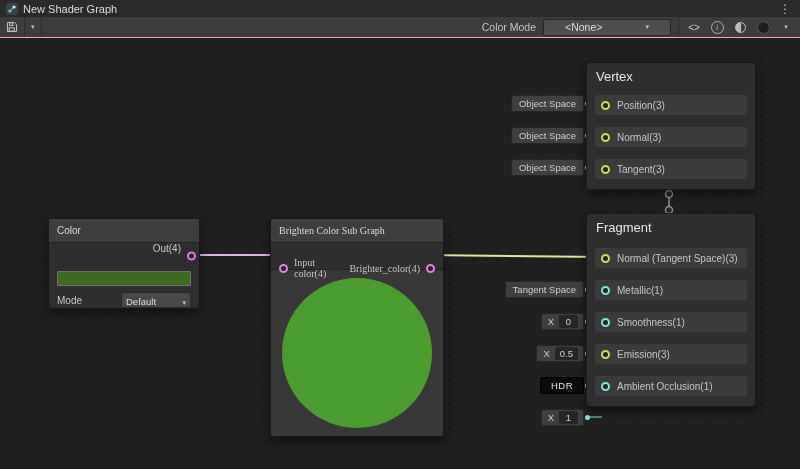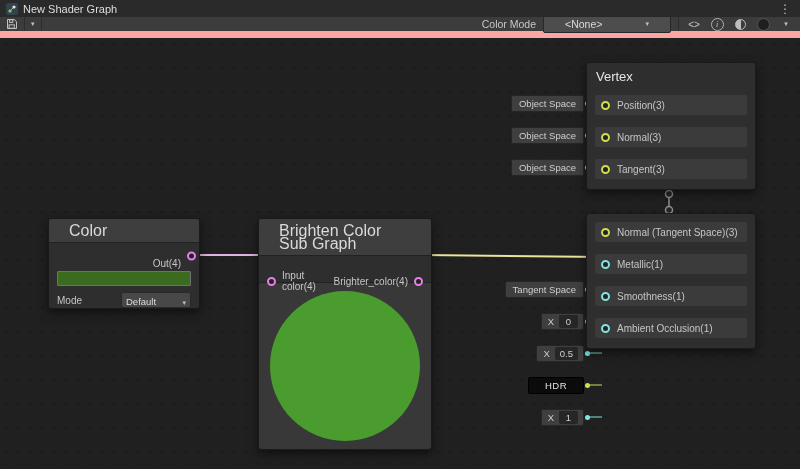--- a/index.html
+++ b/index.html
@@ -8,21 +8,21 @@
     background:#202020; color:#ccc;
     font-family:"Liberation Sans", sans-serif;
     user-select:none;
   }
   
   .titlebar { height:17px; background:#2a2a2a; display:flex; align-items:center; gap:5px; padding:0 6px; box-sizing:border-box; }
   .app-icon { width:12px; height:12px; border-radius:2px; background:#35424d; display:flex; align-items:center; justify-content:center; flex:none; }
   .titlebar .title { font-size:11px; color:#dedede; white-space:nowrap; }
   .kebab { margin-left:auto; color:#c4c4c4; font-size:12px; line-height:12px; padding:0 3px; cursor:pointer; }
   
-  .toolbar { height:21px; background:#3c3c3c; border-bottom:7px solid #fca5a5; display:flex; align-items:stretch; box-sizing:border-box; }
+  .toolbar { height:21px; background:#3c3c3c; border-bottom:1px solid #fca5a5; display:flex; align-items:stretch; box-sizing:border-box; }
   .tb-btn { display:flex; align-items:center; padding:0 6px; border-right:1px solid #2d2d2d; color:#c8c8c8; cursor:pointer; }
   .tb-caret { font-size:7px; color:#c0c0c0; }
   .tb-right { margin-left:auto; display:flex; align-items:center; padding-right:6px; gap:7px; }
   .cm-label { font-size:10.5px; color:#c6c6c6; }
   .dropdown { background:#4d4d4d; border:1px solid #282828; border-radius:2px; height:15px; min-width:84px;
     display:flex; align-items:center; justify-content:space-between; padding:0 21px; font-size:10.5px; color:#dcdcdc; cursor:pointer; }
   .tb-sep { width:1px; align-self:stretch; background:#2d2d2d; }
   .tb-icon { display:flex; align-items:center; justify-content:center; min-width:16px; height:21px; color:#c8c8c8; font-size:10px; cursor:pointer; }
   .icon-circle-i { width:11px; height:11px; border:1px solid #b0b0b0; border-radius:50%; font-size:8px; display:flex; align-items:center; justify-content:center; color:#c8c8c8; font-family:"Liberation Serif", serif; font-style:italic; }
   .icon-contrast { width:11px; height:11px; border-radius:50%; border:1px solid #bdbdbd; background:linear-gradient(90deg,#bdbdbd 50%, transparent 50%); box-sizing:border-box; }
@@ -35,49 +35,49 @@
   .edges line, .edges circle { pointer-events:auto; }
   .e-vec4 { stroke:var(--edge_vec4,#dfb3df); stroke-width:2; }
   .e-vec3 { stroke:var(--edge_vec3,#e9e49b); stroke-width:2; }
   .e-link { stroke:var(--link_gray,#8f8f8f); stroke-width:1.5; fill:none; }
   .c-vec3 { stroke:var(--vec3_port,#d0dd4f); stroke-width:1; }
   .c-vec1 { stroke:var(--vec1_port,#7ce6df); stroke-width:1; }
   .link-dot { fill:#262626; stroke:var(--link_gray,#8f8f8f); stroke-width:1.5; }
   
   .node { position:absolute; background:#2e2e2e; border:1px solid #1a1a1a; border-radius:3px; box-shadow:0 4px 10px rgba(0,0,0,.5); box-sizing:border-box; }
   .node-title { font-size:13px; color:#e6e6e6; padding:6px 9px 5px; line-height:15px; }
-  .node-title.bar { background:#3e3e3e; font-size:16px; line-height:13px; color:#dadada; padding:5px 20px; border-bottom:1px solid #222; border-radius:2px 2px 0 0; }
+  .node-title.bar { background:#3e3e3e; font-size:10px; line-height:13px; color:#dadada; padding:5px 8px; border-bottom:1px solid #222; border-radius:2px 2px 0 0; }
   .stack-body { padding:6px 8px 10px; display:flex; flex-direction:column; gap:12px;text-align:right; }
   .stack-body.frag { padding-top:8px; }
   .port-box { background:#3b3b3b; border-radius:2px; height:20px; display:flex; align-items:center; gap:7px; padding:0 6px; font-size:10px; color:#c6c6c6; }
   .ring { width:9px; height:9px; border-radius:50%; border:2px solid #888; background:#232323; box-sizing:border-box; flex:none; cursor:crosshair; }
   .ring.vec3 { border-color:var(--vec3_port,#d0dd4f); }
   .ring.vec1 { border-color:var(--vec1_port,#7ce6df); }
   .ring.vec4 { border-color:var(--vec4_port,#e87ee8); }
   .ring.filled.vec3 { background:var(--vec3_port,#d0dd4f); }
   
-  .out-row { position:relative; height:26px; display:flex; align-items:flex-end; justify-content:flex-end; padding-right:18px; font-size:10px; color:#c6c6c6; }
+  .out-row { position:relative; height:26px; display:flex; align-items:flex-start; justify-content:flex-end; padding-right:18px; font-size:10px; color:#c6c6c6; }
   .out-row .ring { position:absolute; right:3px; top:50%; transform:translateY(-50%); }
   .swatch { margin:2px 8px 4px; height:13px; background:var(--swatch_green,#3a6b1f); border:1px solid #707070; border-radius:1px; cursor:pointer; }
   .mode-row { display:flex; align-items:center; justify-content:space-between; padding:2px 8px 0; font-size:10px; color:#c6c6c6; }
   .mini-dropdown { background:#484848; border:1px solid #282828; border-radius:2px; height:14px; min-width:60px; display:flex; align-items:flex-end; justify-content:space-between; padding:0 4px; font-size:9.5px; color:#ddd; cursor:pointer; }
   
   .sg-ports { display:flex; align-items:center; justify-content:space-between; padding:0 8px; height:26px; border-bottom:1px solid #232323; font-size:10px; color:#c6c6c6; }
   .sg-side { display:flex; align-items:center; gap:6px;margin-top:24px; }
   .preview { height:166px; background:#383838; border-radius:0 0 3px 3px; display:flex; align-items:center; justify-content:center; }
   .preview-circle { width:150px; height:150px; border-radius:50%; background:var(--preview_green,#4a9c2e); }
   
   .binding { position:absolute; right:216px; height:17px; background:#3f3f3f; border:1px solid #262626; border-radius:2px;
     display:flex; align-items:center; padding:0 7px; font-size:9.5px; color:#cfcfcf; box-sizing:border-box; white-space:nowrap; }
   .binding .dot { position:absolute; right:-7px; top:50%; margin-top:-2.5px; width:5px; height:5px; border-radius:50%; }
   .dot.vec3 { background:var(--vec3_port,#d0dd4f); }
   .dot.vec1 { background:var(--vec1_port,#7ce6df); }
   .binding.xval { padding:0 5px 0 6px; }
   .xval .vbox { background:#262626; border-radius:2px; margin-left:5px; padding:0 5px; height:13px; line-height:13px; min-width:9px; text-align:center; cursor:text; }
-  .binding.hdr { background:#0b0b0b; border-color:#000; padding:0 16px; color:#e2e2e2; letter-spacing:.5px; cursor:pointer; }
+  .binding.hdr { background:#0b0b0b; border-color:#000; padding:0 10px; color:#e2e2e2; letter-spacing:.5px; cursor:pointer; }
 </style>
 </head>
 <body>
 
 <div class="titlebar">
   <span class="app-icon">
     <svg width="10" height="10" viewBox="0 0 10 10">
       <path d="M3 7 L7 3" stroke="#9fb6c4" stroke-width="1"></path>
       <circle cx="3" cy="7" r="1.6" fill="#7ed26a"></circle>
       <circle cx="7" cy="3" r="1.6" fill="#dfe6ea"></circle>
@@ -191,21 +191,21 @@
     <div class="swatch"></div>
     <div class="mode-row">
       <span>Mode</span>
       <span class="mini-dropdown">
         <span>Default</span>
         <span class="tb-caret">▾</span>
       </span>
     </div>
   </div>
 
-  <div class="node" style="left:258px; top:180px; width:174px;">
+  <div class="node" style="left:270px; top:180px; width:174px;font-family:Liberation Serif, serif;">
     <div class="node-title bar">Brighten Color Sub Graph</div>
     <div class="sg-ports">
       <span class="sg-side">
         <span class="ring vec4"></span>
         <span>Input color(4)</span>
       </span>
       <span class="sg-side">
         <span>Brighter_color(4)</span>
         <span class="ring vec4"></span>
       </span>
@@ -227,33 +227,38 @@
         <span>Normal(3)</span>
       </div>
       <div class="port-box">
         <span class="ring vec3"></span>
         <span>Tangent(3)</span>
       </div>
     </div>
   </div>
 
   <div class="node" style="left:586px; top:175px; width:170px;">
+    <div class="node-title">Fragment</div>
     <div class="stack-body frag">
       <div class="port-box">
         <span class="ring vec3"></span>
         <span>Normal (Tangent Space)(3)</span>
       </div>
       <div class="port-box">
         <span class="ring vec1"></span>
         <span>Metallic(1)</span>
       </div>
       <div class="port-box">
         <span class="ring vec1"></span>
         <span>Smoothness(1)</span>
       </div>
       <div class="port-box">
+        <span class="ring vec3"></span>
+        <span>Emission(3)</span>
+      </div>
+      <div class="port-box">
         <span class="ring vec1"></span>
         <span>Ambient Occlusion(1)</span>
       </div>
     </div>
   </div>
 
 </div>
 
 </body></html>

